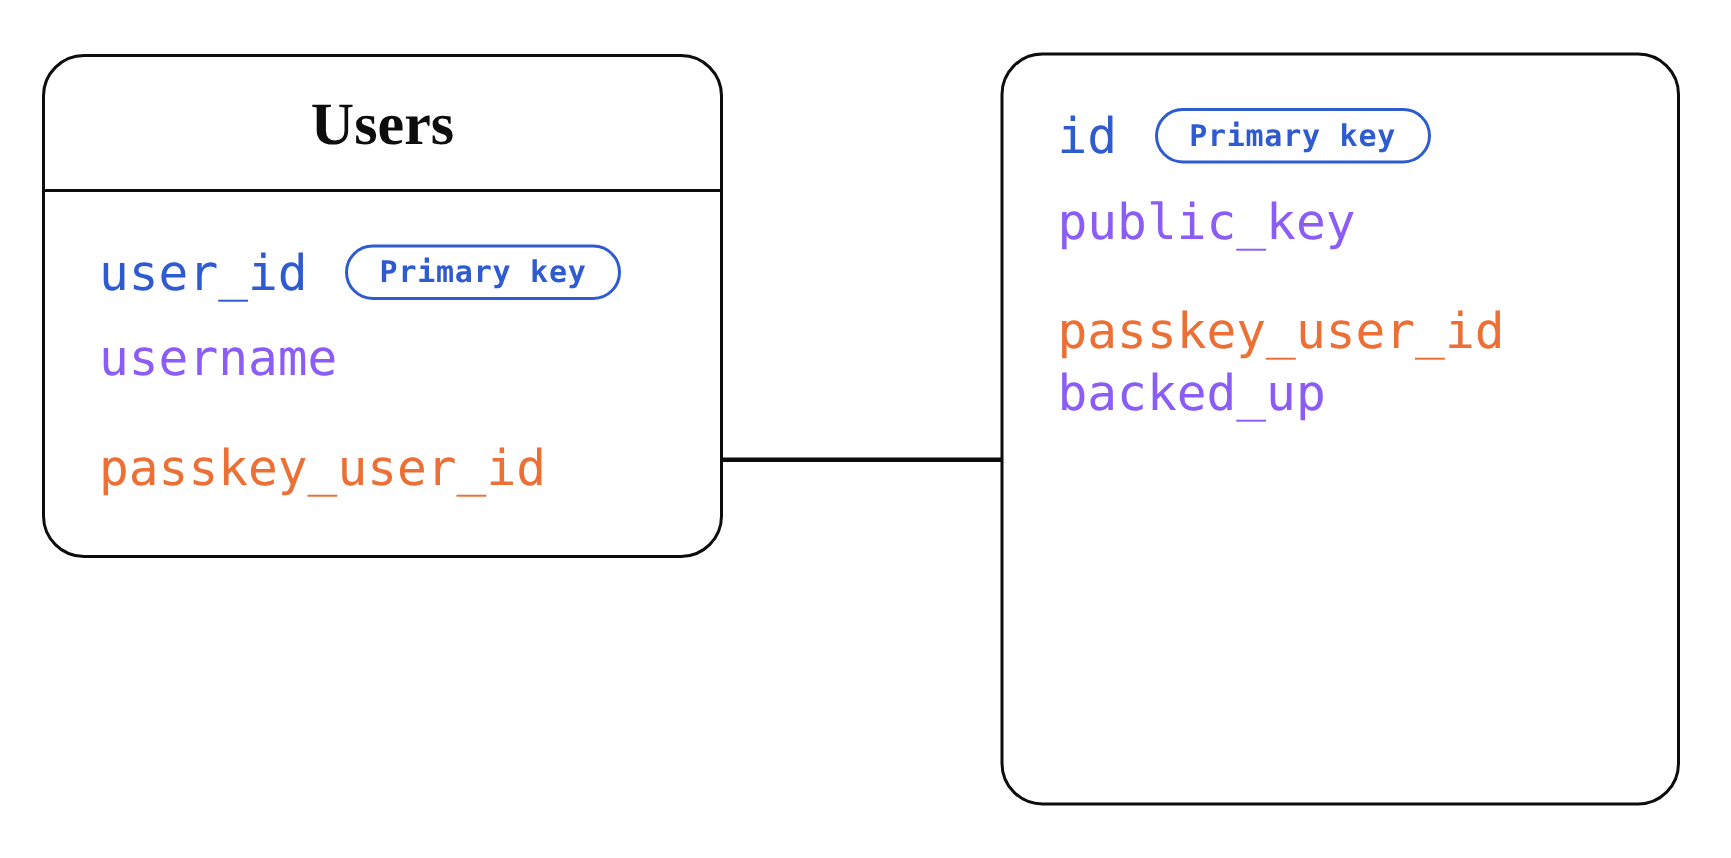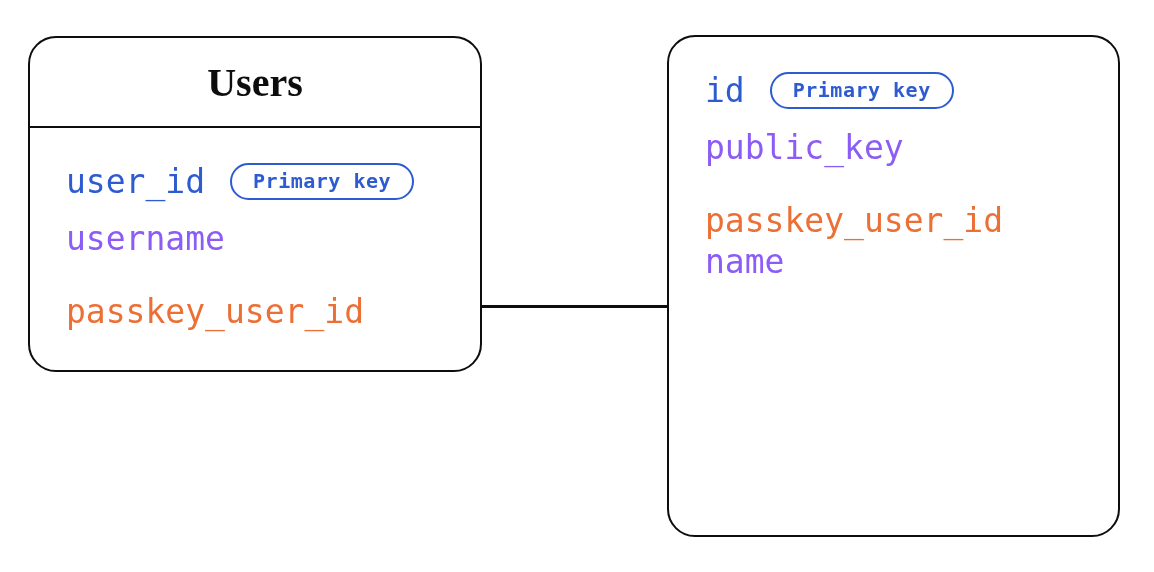--- a/index.html
+++ b/index.html
@@ -97,18 +97,18 @@
         <span class="field accent-blue">id</span>
         <span class="badge">Primary key</span>
       </div>
       <div class="row">
         <span class="field">public_key</span>
       </div>
       <div class="row">
         <span class="field accent-orange">passkey_user_id</span>
       </div>
       <div class="row">
-        <span class="field">name</span>
+        <span class="field">backed_up</span>
       </div>
     </div>
   </div>
 
 </div>
 
 </body></html>

